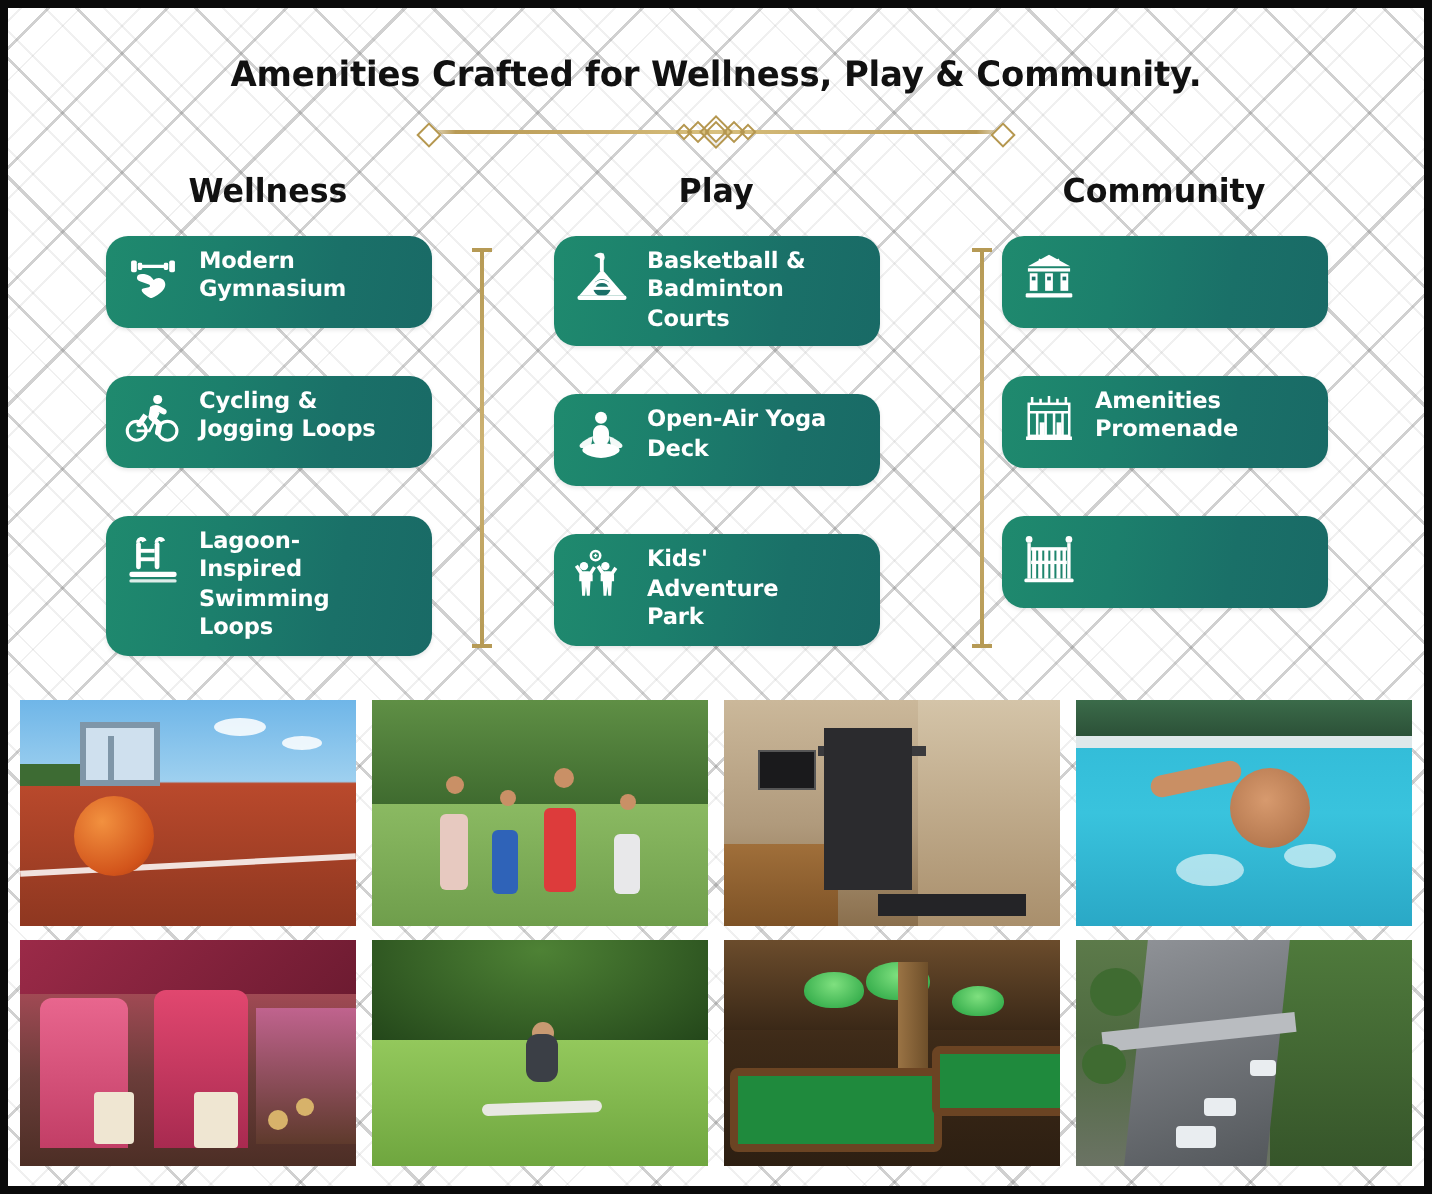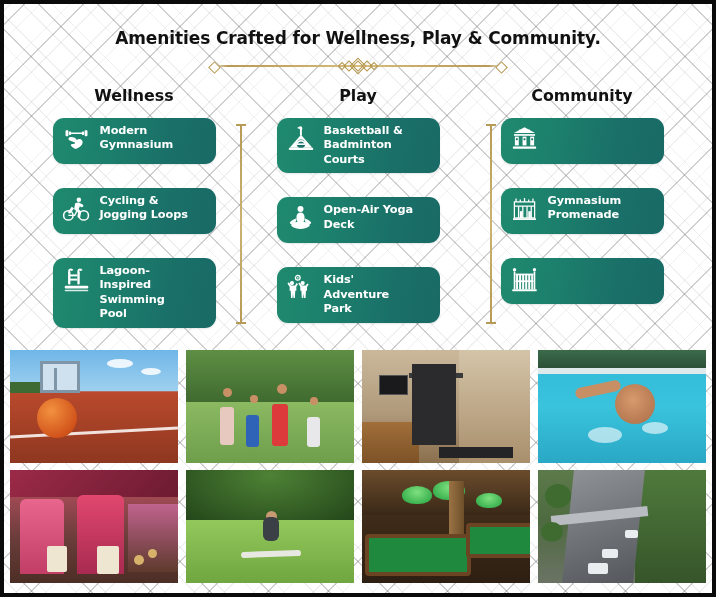--- a/index.html
+++ b/index.html
@@ -340,21 +340,21 @@
               <rect x="6" y="6" width="2.8" height="16" rx="1.2"></rect>
               <rect x="17" y="6" width="2.8" height="16" rx="1.2"></rect>
               <rect x="8" y="10" width="9" height="2.3"></rect>
               <rect x="8" y="15" width="9" height="2.3"></rect>
               <path d="M6 6.4c0-2 1.4-3.4 3.2-3.4 1.6 0 2.6 0.9 3 2.1l-2.6 0.9c-0.2-0.5-0.5-0.7-0.9-0.6-0.4 0.1-0.6 0.5-0.6 1z"></path>
               <path d="M17 6.4c0-2 1.4-3.4 3.2-3.4 1.6 0 2.6 0.9 3 2.1l-2.6 0.9c-0.2-0.5-0.5-0.7-0.9-0.6-0.4 0.1-0.6 0.5-0.6 1z"></path>
               <rect x="2" y="23.5" width="28" height="3.2" rx="1.4"></rect>
               <rect x="2" y="28" width="28" height="1.9" rx="0.9" opacity="0.85"></rect>
             </svg>
           </span>
-          <span class="lbl">Lagoon-Inspired Swimming Pool</span>
+          <span class="lbl">Lagoon-Inspired Swimming Loops</span>
         </div>
 
       </div>
 
       <div class="column">
 
         <div class="card">
           <span class="ic">
             <svg width="28" height="28" viewBox="0 0 32 32" fill="#ffffff">
               <rect x="14.8" y="2" width="2.2" height="10"></rect>
@@ -425,21 +425,21 @@
             <svg width="27" height="27" viewBox="0 0 32 32" fill="none" stroke="#ffffff" stroke-width="1.5">
               <rect x="4" y="7" width="24" height="19"></rect>
               <path d="M4 12 L28 12"></path>
               <path d="M9 12 L9 26 M14 12 L14 26 M19 12 L19 26 M24 12 L24 26"></path>
               <path d="M6 7 L6 3 M11 7 L11 4 M16 7 L16 2.4 M21 7 L21 4 M26 7 L26 3"></path>
               <path d="M2.4 27.4 L29.6 27.4" stroke-width="2"></path>
               <rect x="10.5" y="18" width="3" height="8" fill="#ffffff" stroke="none"></rect>
               <rect x="20.5" y="18" width="3" height="8" fill="#ffffff" stroke="none"></rect>
             </svg>
           </span>
-          <span class="lbl">Gymnasium Promenade</span>
+          <span class="lbl">Amenities Promenade</span>
         </div>
 
         <div class="card">
           <span class="ic">
             <svg width="27" height="27" viewBox="0 0 32 32" fill="#ffffff">
               <circle cx="4.2" cy="4.4" r="2"></circle>
               <circle cx="27.8" cy="4.4" r="2"></circle>
               <rect x="3.2" y="6.6" width="2" height="21"></rect>
               <rect x="26.8" y="6.6" width="2" height="21"></rect>
               <rect x="6" y="9.6" width="2.4" height="18"></rect>

